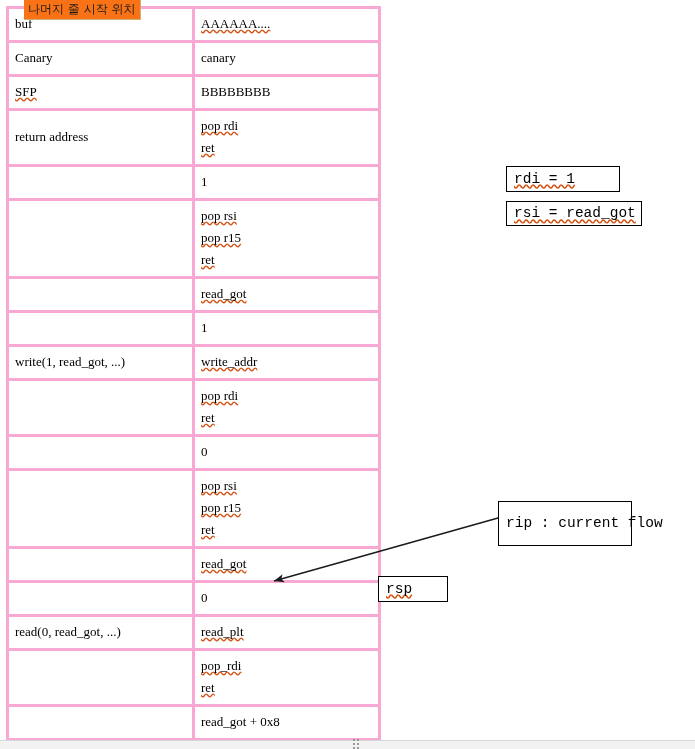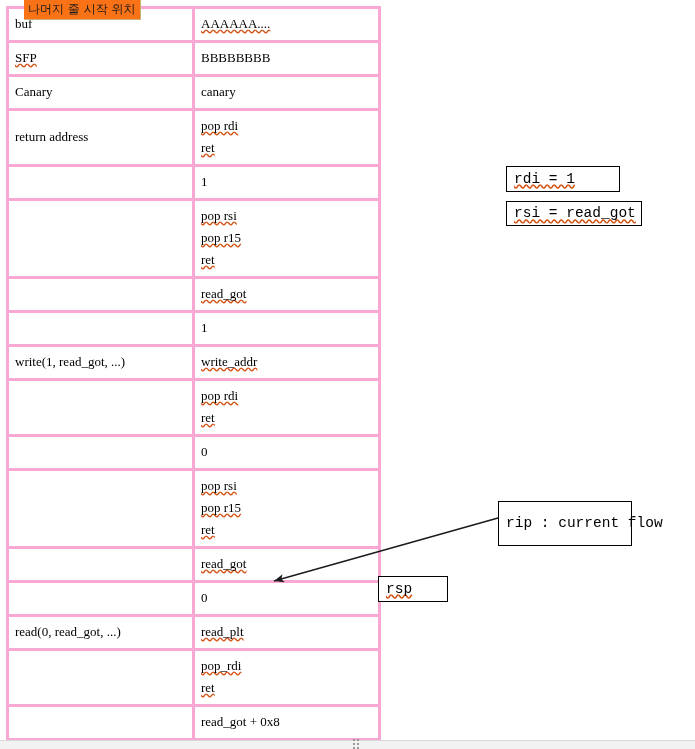--- a/index.html
+++ b/index.html
@@ -123,26 +123,26 @@
 </head>
 <body>
 
 <table id="stack-table">
   <tbody>
       <tr>
         <td class="col-left">buf</td>
         <td class="col-right"><span class="sp">AAAAAA....</span></td>
       </tr>
       <tr>
+        <td class="col-left">Canary</td>
+        <td class="col-right">canary</td>
+      </tr>
+      <tr>
         <td class="col-left sp">SFP</td>
         <td class="col-right">BBBBBBBB</td>
-      </tr>
-      <tr>
-        <td class="col-left">Canary</td>
-        <td class="col-right">canary</td>
       </tr>
       <tr>
         <td class="col-left">return address</td>
         <td class="col-right"><span class="sp">pop rdi
 ret</span></td>
       </tr>
       <tr>
         <td class="col-left"></td>
         <td class="col-right">1</td>
       </tr>

